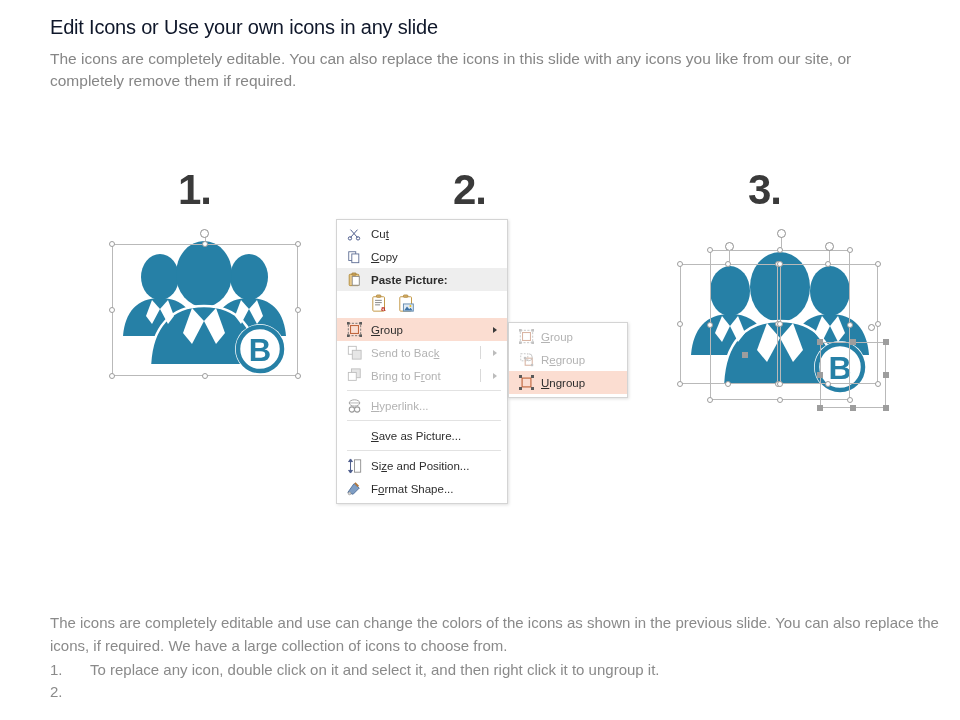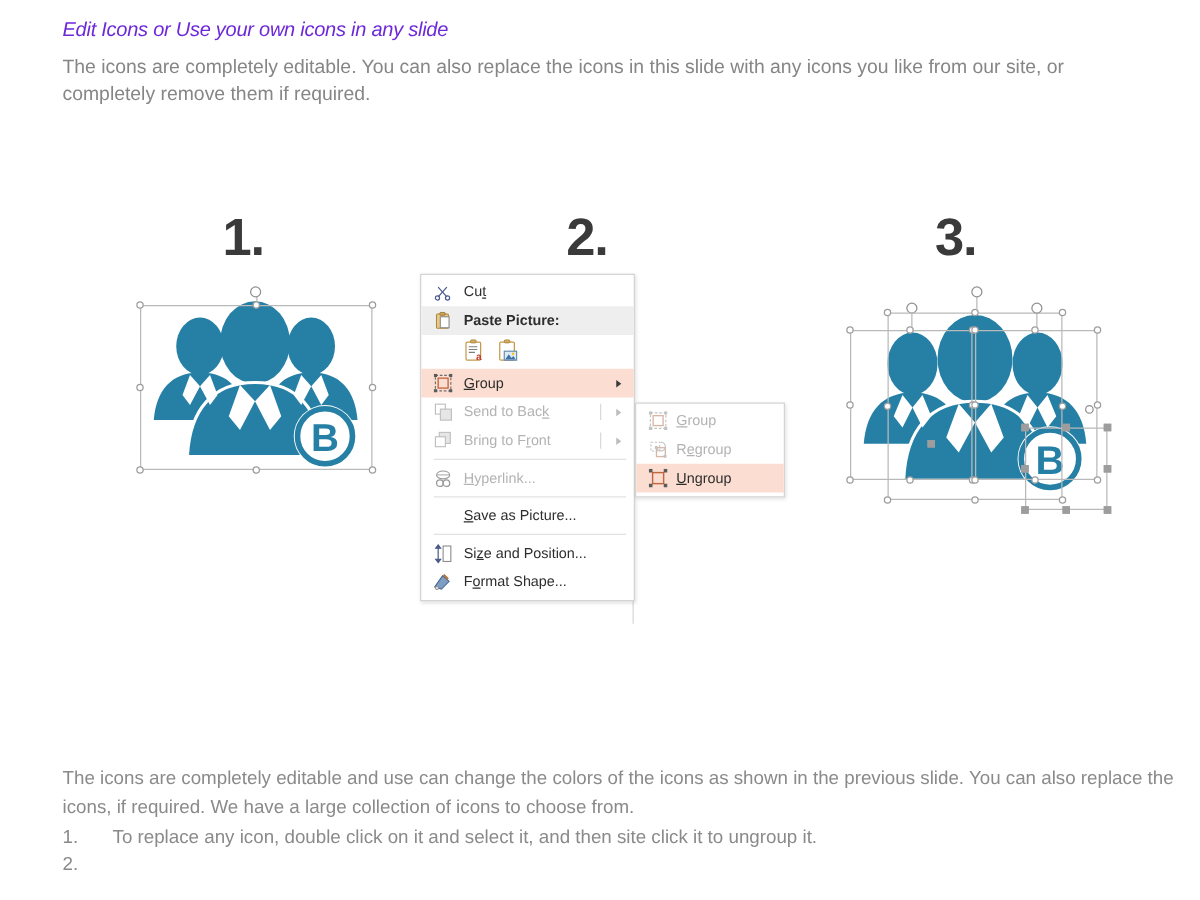--- a/index.html
+++ b/index.html
@@ -6,21 +6,21 @@
   body{
     width:960px;height:720px;background:#ffffff;
     font-family:"Liberation Sans", sans-serif;
     position:relative;overflow:hidden;
   }
   .slide{position:absolute;inset:0;background:#fff;}
 
   
   .header{position:absolute;left:50px;top:16px;width:880px;}
   .header-title{
-    font-size:16px;font-style:italic;color:#6d28d9;
+    font-size:20px;color:#0f172a;
     letter-spacing:-0.2px;white-space:nowrap;
   }
   .header-sub{
     margin-top:9px;font-size:15.5px;color:#868686;line-height:1.45;
     width:830px;
   }
 
   
   .step-num{
     position:absolute;font-size:42px;font-weight:bold;color:#3a3a3a;
@@ -248,20 +248,29 @@
             <line x1="4" y1="3" x2="12" y2="12"></line>
               <line x1="12" y1="3" x2="4" y2="12"></line>
             <circle cx="3.4" cy="13" r="1.9"></circle>
               <circle cx="12.6" cy="13" r="1.9"></circle>
           </g>
         </svg>
       </span>
       <span><span class="">Cu</span><span class="u">t</span></span>
     </div>
 
+    <div class="mi">
+      <span class="ico">
+        <svg width="14" height="14" viewBox="0 0 16 16">
+          <rect x="2" y="2" width="8" height="10" fill="#fff" stroke="#5a6a92" stroke-width="1"></rect>
+          <rect x="5.5" y="4.5" width="8" height="10" fill="#fff" stroke="#5a6a92" stroke-width="1"></rect>
+        </svg>
+      </span>
+      <span><span class="u">C</span>opy</span>
+    </div>
 
     <div class="mi hdr">
       <span class="ico">
         <svg width="14" height="15" viewBox="0 0 16 17">
           <rect x="2.5" y="2.5" width="11" height="13" rx="1" fill="#e8c98b" stroke="#b08a38" stroke-width="1"></rect>
           <rect x="6" y="5" width="8" height="10" fill="#fff" stroke="#8c8c8c" stroke-width="1"></rect>
           <rect x="5.5" y="1" width="5" height="2.6" rx="1" fill="#c9a45c" stroke="#9b7630" stroke-width=".8"></rect>
         </svg>
       </span>
       <span>Paste Picture:</span>
@@ -428,21 +437,21 @@
       </span>
       <span><span class="u">U</span>ngroup</span>
     </div>
   </div>
 
   <div class="footer">
     <div>The icons are completely editable and use can change the colors of the icons as shown in the previous slide. You can also replace the icons, if required. We have a large collection of icons to choose from.</div>
     <ol>
       <li>
         <span class="lnum">1.</span>
-        <span>To replace any icon, double click on it and select it, and then site click it to ungroup it.</span>
+        <span>To replace any icon, double click on it and select it, and then right click it to ungroup it.</span>
       </li>
       <li>
         <span class="lnum">2.</span>
       </li>
     </ol>
   </div>
 
 </div>
 
 </body></html>

